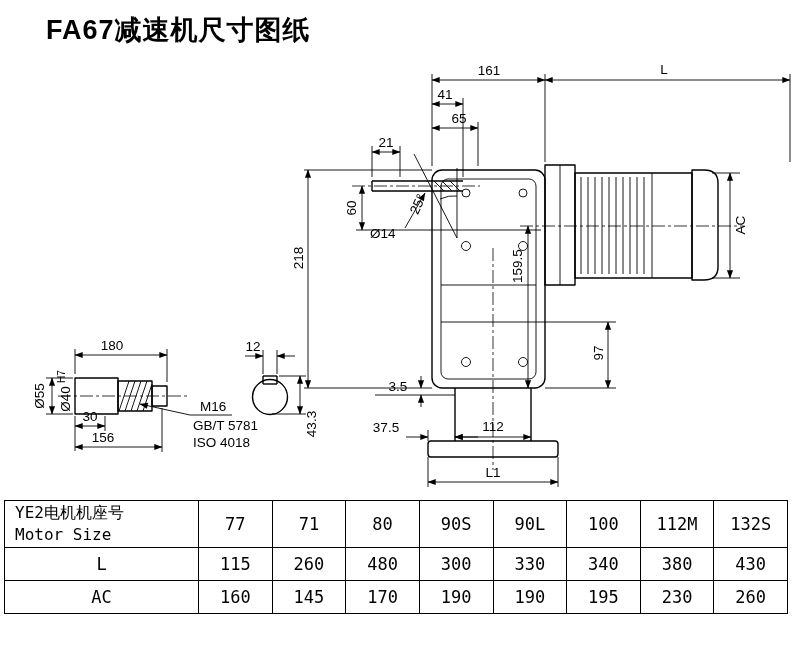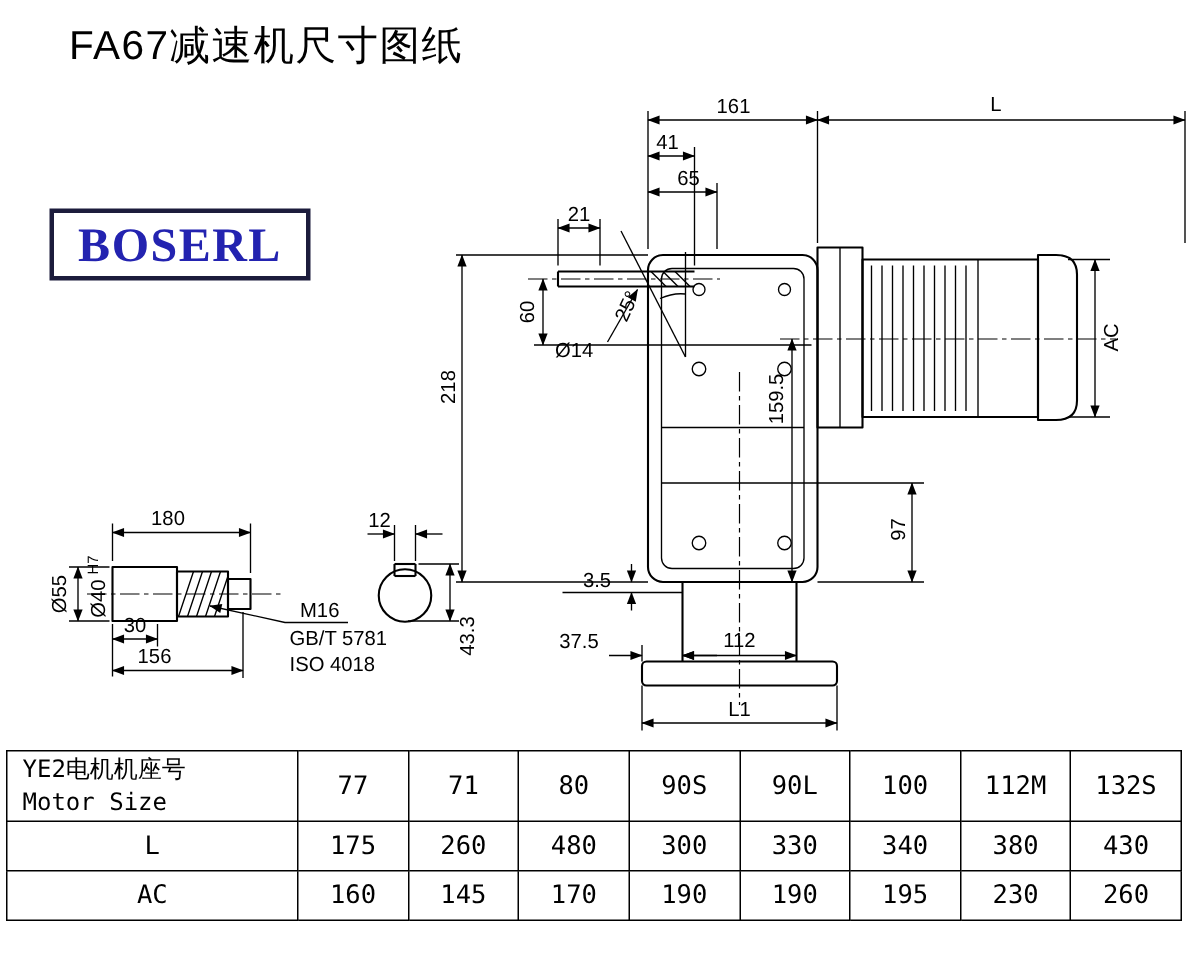--- a/index.html
+++ b/index.html
@@ -1,18 +1,18 @@
 <!DOCTYPE html>
 <html><head>
 <meta charset="utf-8">
 <style>
   html,body{margin:0;padding:0;background:#fff;}
   .page{position:relative;width:800px;height:646px;background:#fff;overflow:hidden;
         font-family:"Liberation Sans","DejaVu Sans",sans-serif;color:#000;}
-  .title{position:absolute;left:46px;top:12px;font-size:27px;font-weight:normal;
+  .title{position:absolute;left:46px;top:12px;font-size:27px;font-weight:bold;
          letter-spacing:1px;margin:0;}
   .logo-box{position:absolute;left:33px;top:139px;width:168px;height:42px;
             border:3px solid #1c1c3c;background:#fff;display:flex;
             align-items:center;justify-content:center;}
   .logo-box span{font-family:"Liberation Serif","DejaVu Serif",serif;font-weight:bold;
                  font-size:32px;color:#2323b0;letter-spacing:1px;line-height:1;}
   svg.drawing{position:absolute;left:0;top:0;}
   .ol{fill:none;stroke:#000;stroke-width:1.4;stroke-linejoin:round;}
   .tl{fill:none;stroke:#000;stroke-width:0.9;}
   .cl{fill:none;stroke:#000;stroke-width:0.8;stroke-dasharray:13 3 3 3;}
@@ -27,23 +27,20 @@
   .size-table tr.hdr td{height:46px;}
   .size-table .label-cell{text-align:left;padding-left:10px;font-size:16px;line-height:1.4;}
 </style>
 </head>
 <body>
 
 <div class="page">
 
   <h1 class="title">FA67减速机尺寸图纸</h1>
 
-  <div class="logo-box">
-    <span>BOSERL</span>
-  </div>
 
   <svg class="drawing" width="800" height="500" viewBox="0 0 800 500">
     <defs>
       <marker id="arr" viewBox="0 0 10 10" refX="9.5" refY="5" markerWidth="12" markerHeight="9" orient="auto-start-reverse">
         <path d="M0,1.2 L10,5 L0,8.8 Z" fill="#000"></path>
       </marker>
     </defs>
 
     <g>
 
@@ -248,21 +245,21 @@
       <td>71</td>
       <td>80</td>
       <td>90S</td>
       <td>90L</td>
       <td>100</td>
       <td>112M</td>
       <td>132S</td>
     </tr>
     <tr>
       <td>L</td>
-      <td>175</td>
+      <td>115</td>
       <td>260</td>
       <td>480</td>
       <td>300</td>
       <td>330</td>
       <td>340</td>
       <td>380</td>
       <td>430</td>
     </tr>
     <tr>
       <td>AC</td>

